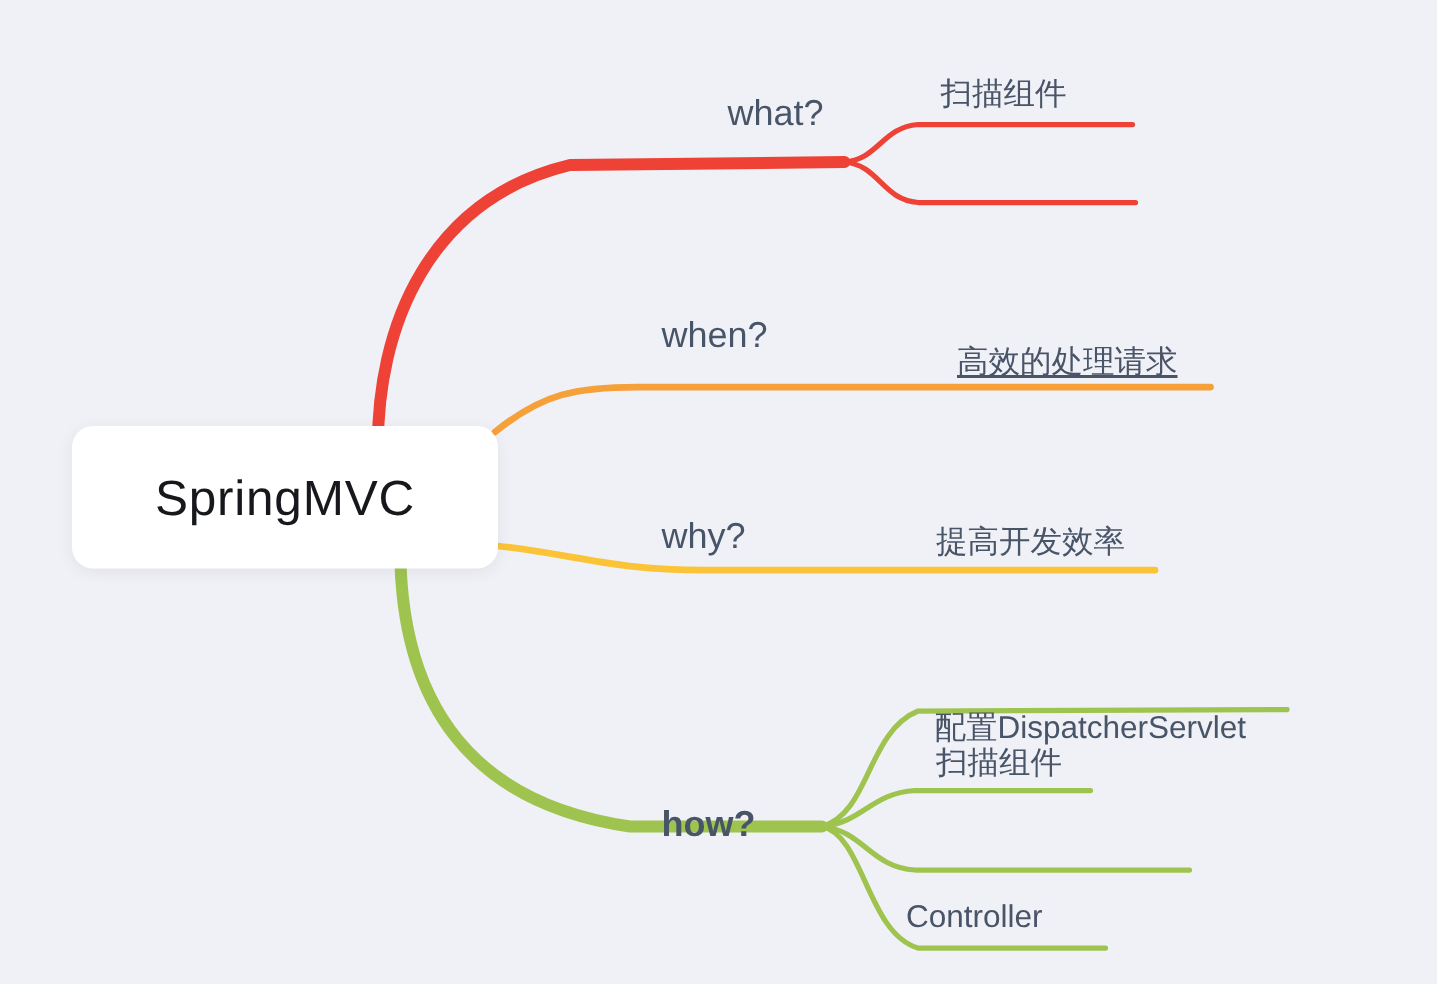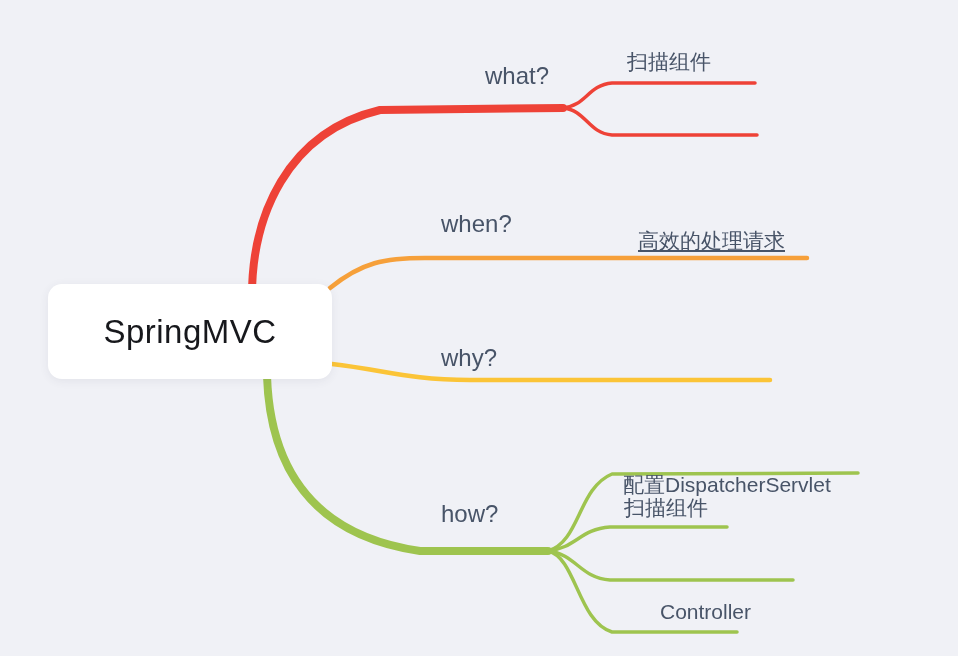--- a/index.html
+++ b/index.html
@@ -51,24 +51,25 @@
     <path stroke-width="3.5" d="M 548 551 C 576 548, 580 529, 610 527 L 727 527" stroke="#9ec44f"></path>
     <path stroke-width="3.5" d="M 548 551 C 576 554, 580 578, 610 580 L 793 580" stroke="#9ec44f"></path>
     <path stroke-width="3.5" d="M 548 551 C 576 557, 578 622, 612 632 L 737 632" stroke="#9ec44f"></path>
   </svg>
 
   <div class="root-node">SpringMVC</div>
 
   <div class="topic" style="left:441px; top:62px;margin-left:44px;">what?</div>
   <div class="topic" style="left:441px; top:210px;">when?</div>
   <div class="topic" style="left:441px; top:344px;">why?</div>
-  <div class="topic" style="left:441px; top:500px;">how?</div>
+  <div class="topic" style="left:441px; top:536px;font-weight:bold;">how?</div>
 
   <div class="subtopic" style="left:627px; top:48px;">扫描组件</div>
 
   <div class="subtopic" style="left:638px; top:227px;text-decoration:underline;">高效的处理请求</div>
 
+  <div class="subtopic" style="left:624px; top:347px;">提高开发效率</div>
 
   <div class="subtopic" style="left:623px; top:439px;margin-top:32px;">配置DispatcherServlet</div>
   <div class="subtopic" style="left:624px; top:494px;">扫描组件</div>
-  <div class="subtopic" style="left:660px; top:600px;">Controller</div>
+  <div class="subtopic" style="left:604px; top:600px;">Controller</div>
 
 </div>
 
 </body></html>

